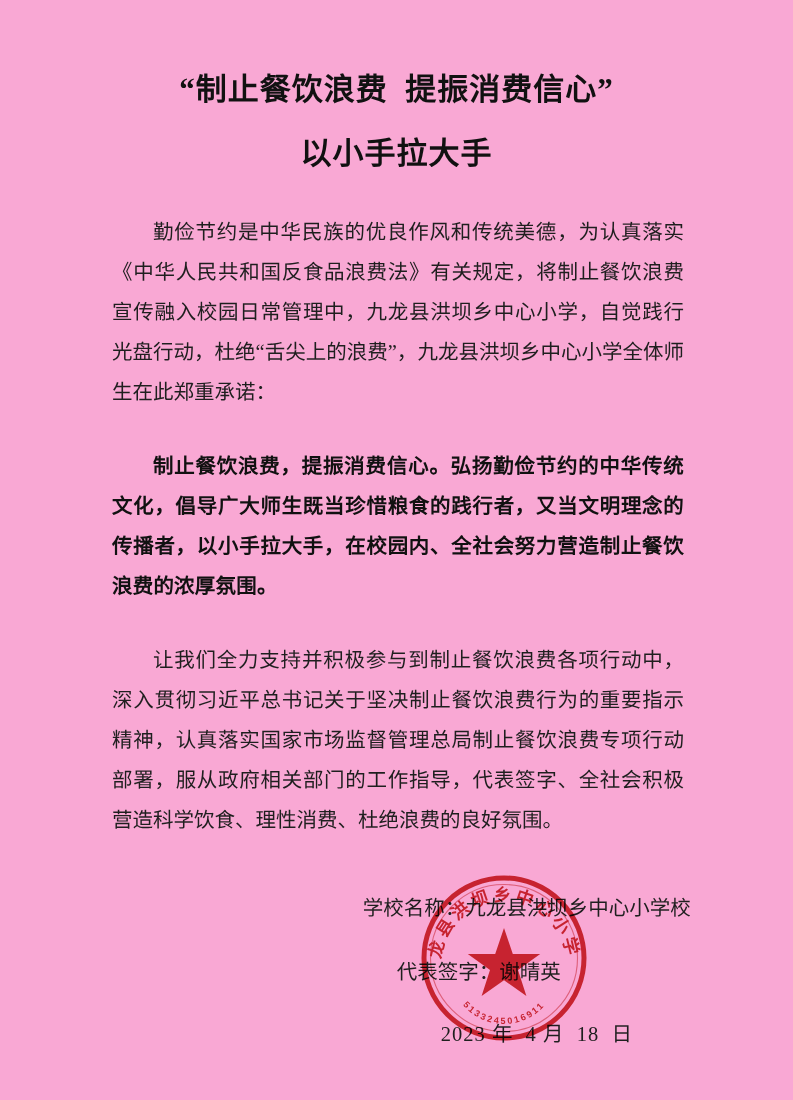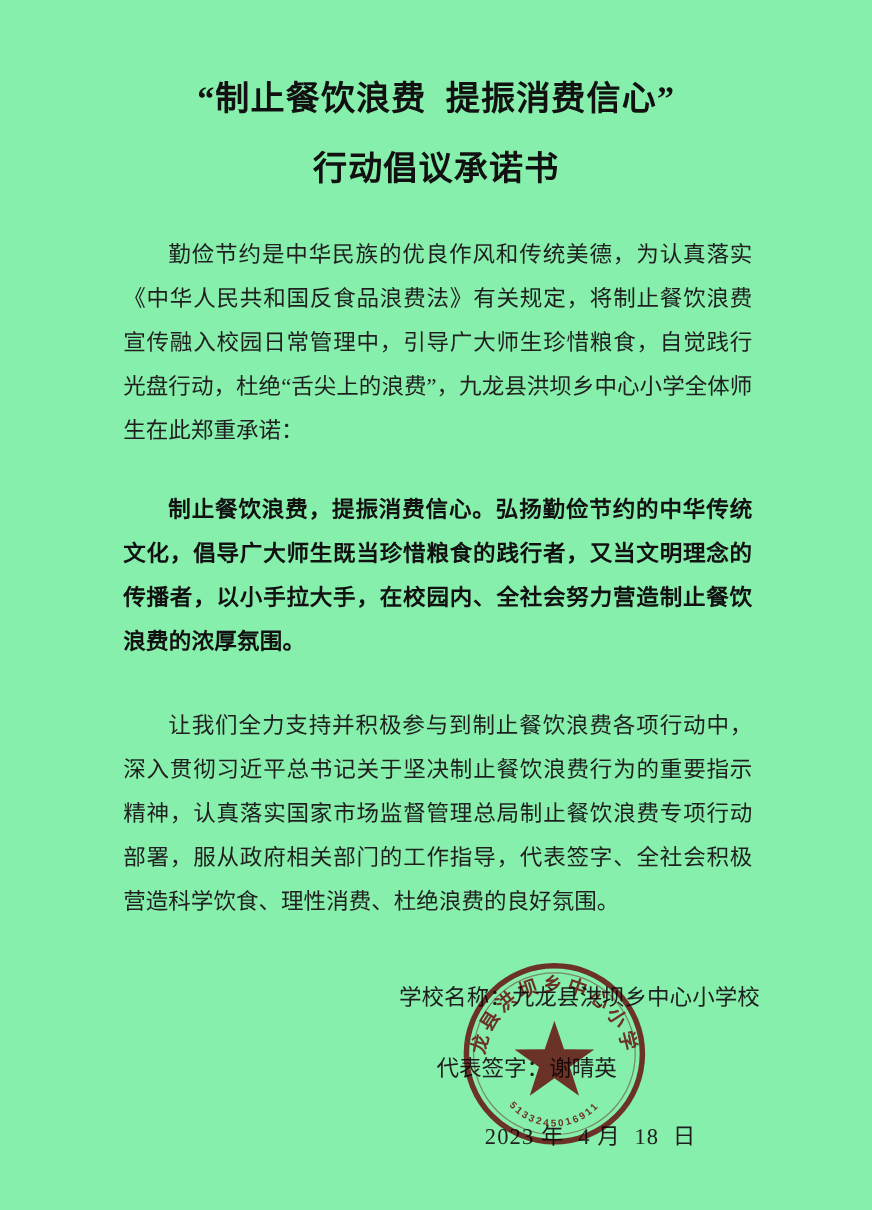--- a/index.html
+++ b/index.html
@@ -13,21 +13,21 @@
     position: relative;
     overflow: hidden;
     font-family: "Liberation Serif", "DejaVu Serif", serif;
     color: #1a1a1a;
     -webkit-font-smoothing: antialiased;
   }
 
   .page {
     position: absolute;
     inset: 0;
-    background: #86efac;
+    background: #f9a8d4;
   }
 
   
   .title-block {
     position: absolute;
     left: 0;
     right: 0;
     top: 62px;
     text-align: center;
   }
@@ -55,21 +55,21 @@
     margin: 0 0 30px 0;
     font-size: 20.5px;
     line-height: 40px;
     text-align: justify;
     text-justify: inter-ideograph;
     text-indent: 2em;
     color: #1f1f1f;
     font-family: "Liberation Serif", "DejaVu Serif", serif;
   }
   p.para.strong {
-    font-family: Liberation Mono, monospace;
+    font-family: Liberation Serif, serif;
     font-weight: bold;
     color: #111111;
     letter-spacing: 0.2px;
   }
   p.para.tall {
     margin-bottom: 34px;
   }
   .uline {
     text-underline-offset: 4px;
     text-decoration-thickness: 1px;
@@ -110,27 +110,27 @@
   }
   .seal svg { display: block; width: 172px; height: 172px; }
 </style>
 </head>
 <body>
 
 <div class="page">
 
   <div class="title-block">
     <div class="title-line">“制止餐饮浪费  提振消费信心”</div>
-    <div class="title-line second">行动倡议承诺书</div>
+    <div class="title-line second">以小手拉大手</div>
   </div>
 
   <div class="body-block">
 
     <p class="para tall">
-      <span>勤俭节约是中华民族的优良作风和传统美德，为认真落实《中华人民共和国反食品浪费法》有关规定，将制止餐饮浪费宣传融入校园日常管理中，引导广大师生珍惜粮食，自觉践行光盘行动，杜绝“舌尖上的浪费”，</span><span class="uline">九龙县洪坝乡中心小学</span><span>全体师生在此郑重承诺：</span>
+      <span>勤俭节约是中华民族的优良作风和传统美德，为认真落实《中华人民共和国反食品浪费法》有关规定，将制止餐饮浪费宣传融入校园日常管理中，九龙县洪坝乡中心小学，自觉践行光盘行动，杜绝“舌尖上的浪费”，</span><span class="uline">九龙县洪坝乡中心小学</span><span>全体师生在此郑重承诺：</span>
     </p>
 
     <p class="para strong tall">
       <span>制止餐饮浪费，提振消费信心。弘扬勤俭节约的中华传统文化，倡导广大师生既当珍惜粮食的践行者，又当文明理念的传播者，以小手拉大手，在校园内、全社会努力营造制止餐饮浪费的浓厚氛围。</span>
     </p>
 
     <p class="para">
       <span>让我们全力支持并积极参与到制止餐饮浪费各项行动中，深入贯彻习近平总书记关于坚决制止餐饮浪费行为的重要指示精神，认真落实国家市场监督管理总局制止餐饮浪费专项行动部署，服从政府相关部门的工作指导，代表签字、全社会积极营造科学饮食、理性消费、杜绝浪费的良好氛围。</span>
     </p>
 

